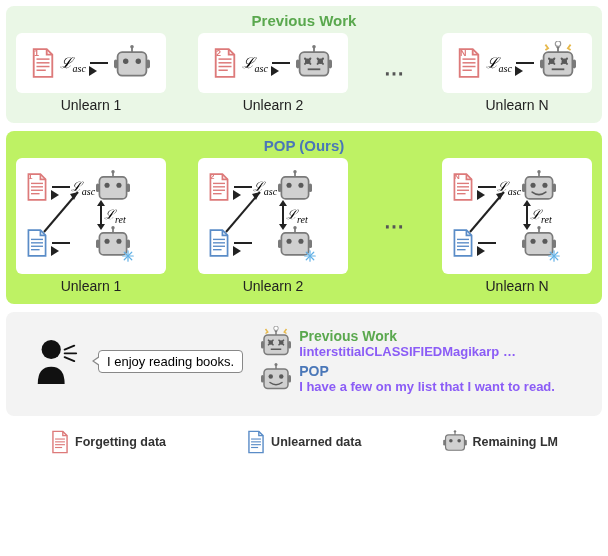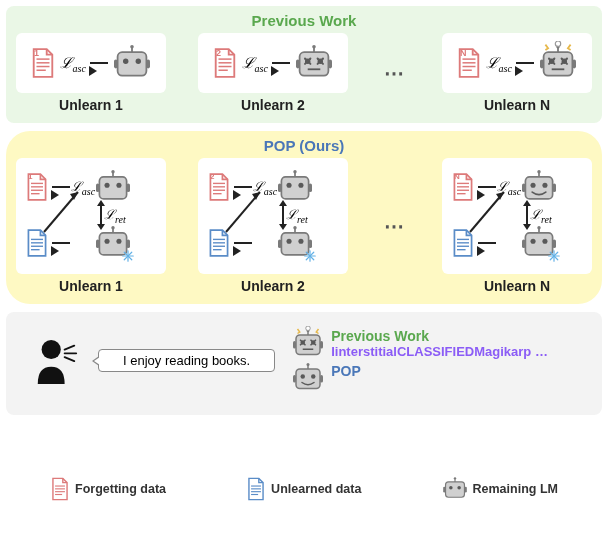--- a/index.html
+++ b/index.html
@@ -9,21 +9,21 @@
     font-family: -apple-system, "Segoe UI", Helvetica, Arial, sans-serif;
     background: #fff;
     padding: 6px;
   }
   .panel {
     border-radius: 8px;
     padding: 6px 10px 10px 10px;
     margin-bottom: 8px;
   }
   .panel-green { background: #eaf7e6; }
-  .panel-blue  { background: #fef9c3; border-radius: 24px; }
+  .panel-blue  { background: #bef264; }
   .panel-gray  { background: #f3f3f3; }
   .panel-title {
     text-align: center;
     font-weight: 700;
     font-size: 15px;
     margin-bottom: 4px;
   }
   .title-green { color: #5aa84e; }
   .title-blue  { color: #4a77b8; }
 
@@ -50,21 +50,21 @@
     width: 150px;
     height: 60px;
   }
   .stage-tall {
     height: 116px;
     flex-direction: column;
     justify-content: space-around;
     padding: 6px;
   }
   .caption {
-    font-weight: 700;
+    font-weight: 400;
     font-size: 14px;
     color: #222;
   }
   .ellipsis {
     font-size: 20px;
     font-weight: 700;
     color: #555;
     letter-spacing: 2px;
     padding: 0 4px;
   }
@@ -154,21 +154,21 @@
     gap: 2px 10px;
     align-items: center;
     padding: 10px 14px;
   }
   .conv .person { grid-row: 1 / span 2; display:flex; flex-direction:column; align-items:center; gap:2px;}
   .bubble {
     display: inline-block;
     background: #fff;
     border: 1px solid #888;
     border-radius: 4px;
-    padding: 3px 24px;
+    padding: 3px 8px;
     font-size: 13px;
     position: relative;
     margin-left: 6px;
   }
   .bubble::before {
     content:"";
     position:absolute;
     left:-7px; top:50%;
     transform: translateY(-50%);
     border-top:5px solid transparent;
@@ -201,21 +201,20 @@
     align-items: center;
     padding: 6px 4px 0 4px;
     font-size: 12.5px;
     font-weight: 600;
     color: #333;
   }
   .legend .item {
     display: flex;
     align-items: center;
     gap: 5px;
-    margin-top: 48px;
   }
 
   svg { display: block; }
 </style>
 </head>
 <body>
 
 <svg width="0" height="0" style="position:absolute">
   <defs>
 
@@ -529,20 +528,21 @@
           <div style="position:relative">
             <svg width="34" height="30">
                 <use href="#ico-robot"></use>
               </svg>
             <svg width="34" height="30" style="position:absolute;left:0;top:0">
                 <use href="#ico-robot-smile"></use>
               </svg>
           </div>
           <div>
             <div class="conv-label blue">POP</div>
+            <div class="conv-text">I have a few on my list that I want to read.</div>
           </div>
         </div>
       </div>
     </div>
   </div>
 </div>
 
 <div class="legend">
   <div class="item">
     <svg width="20" height="24" style="color:#dd7a7a">

